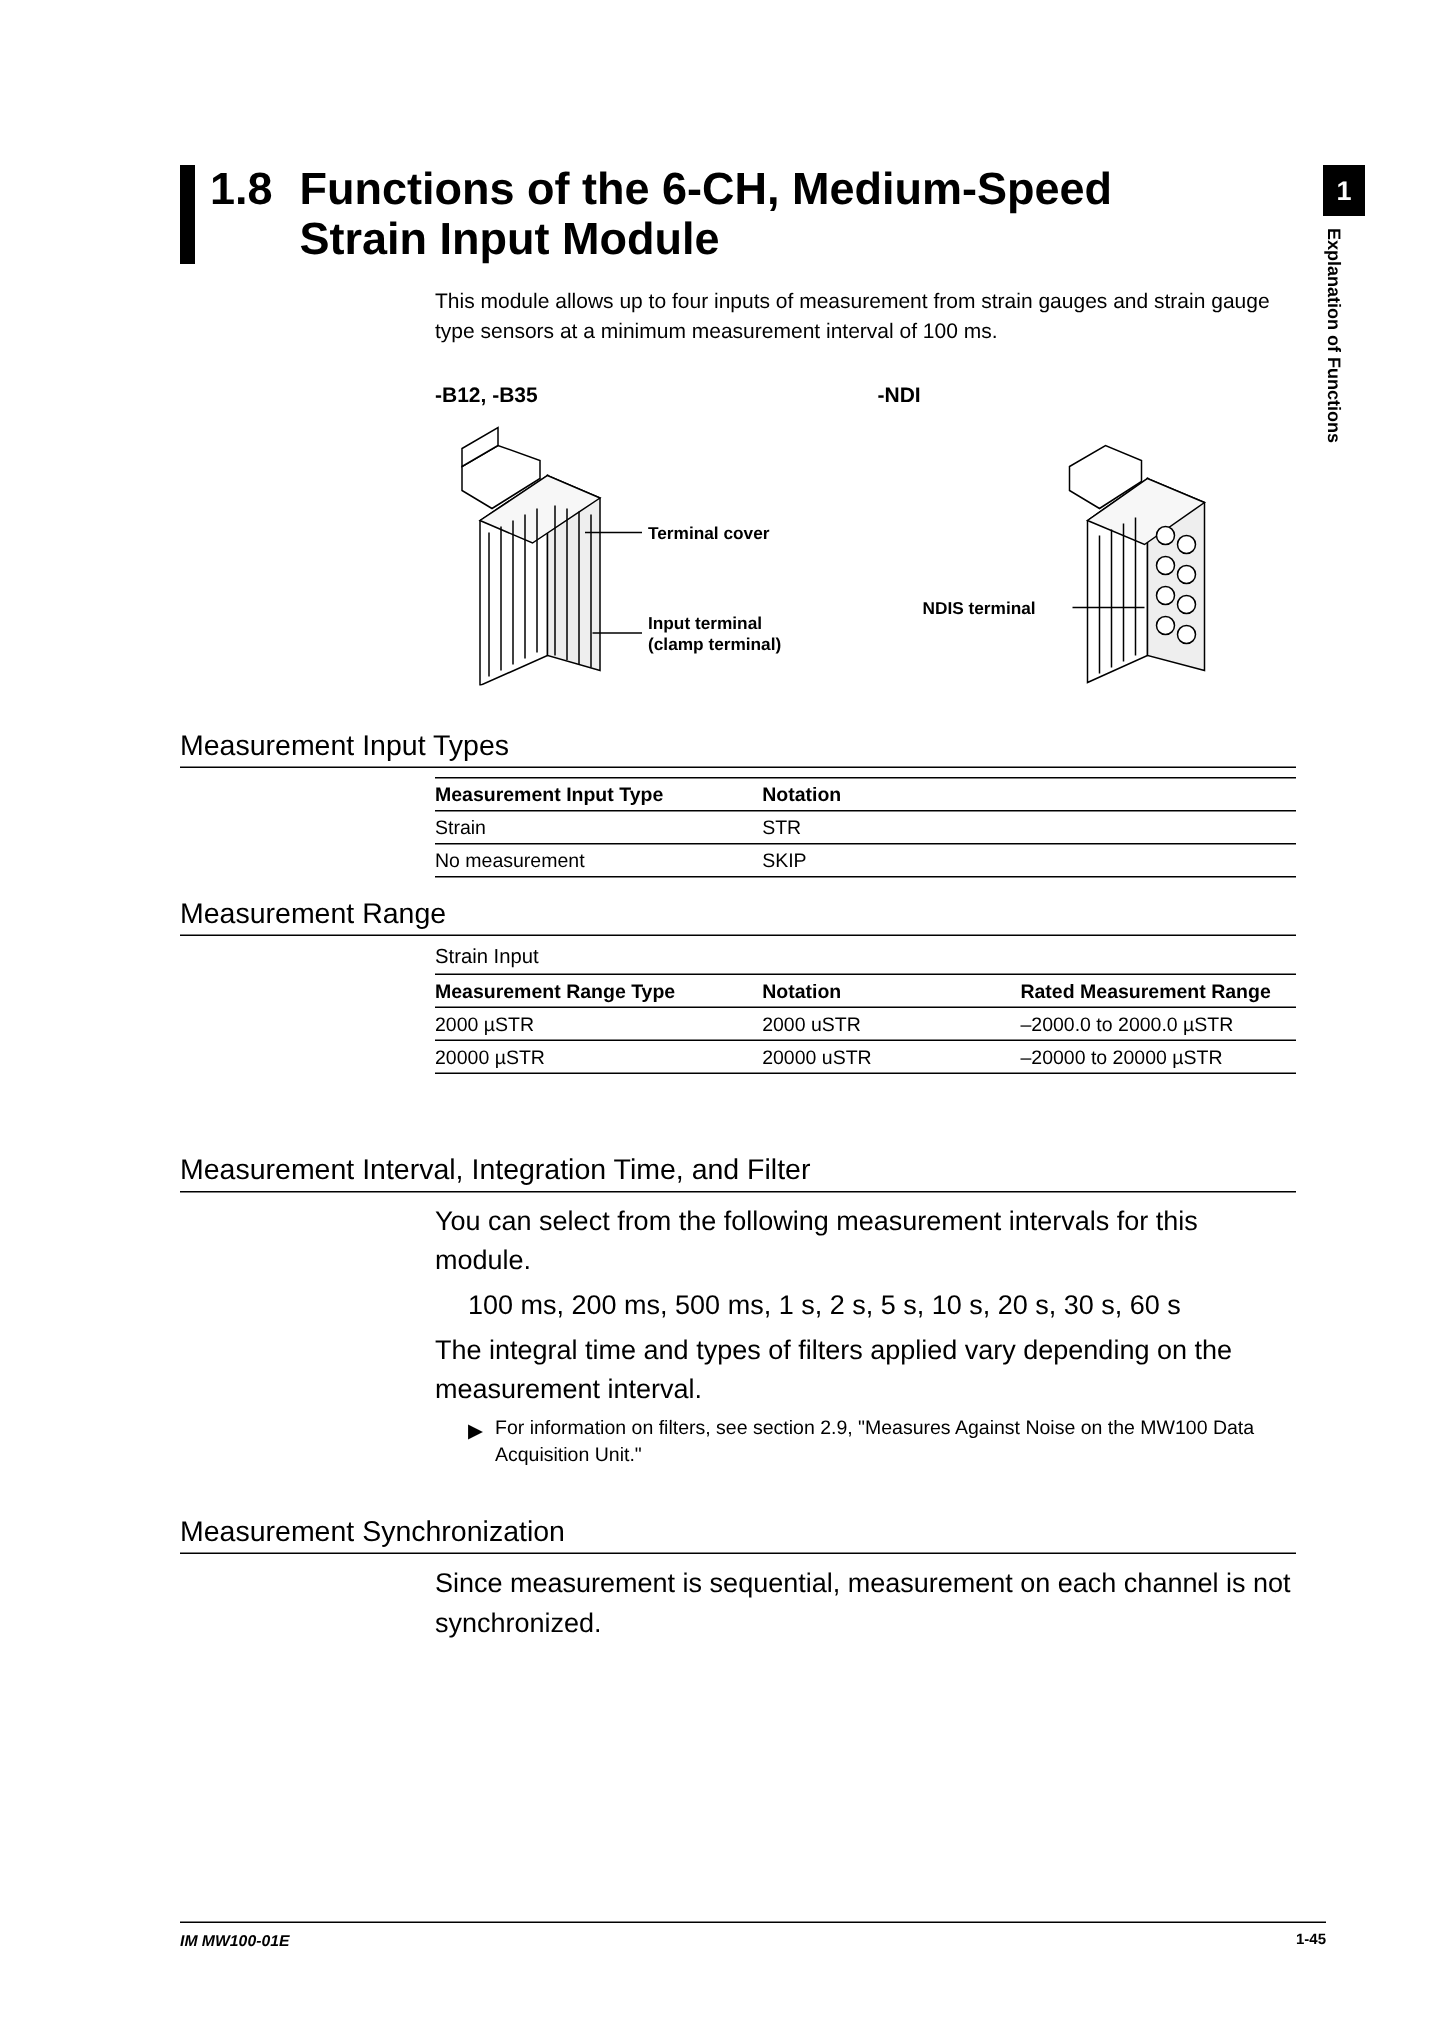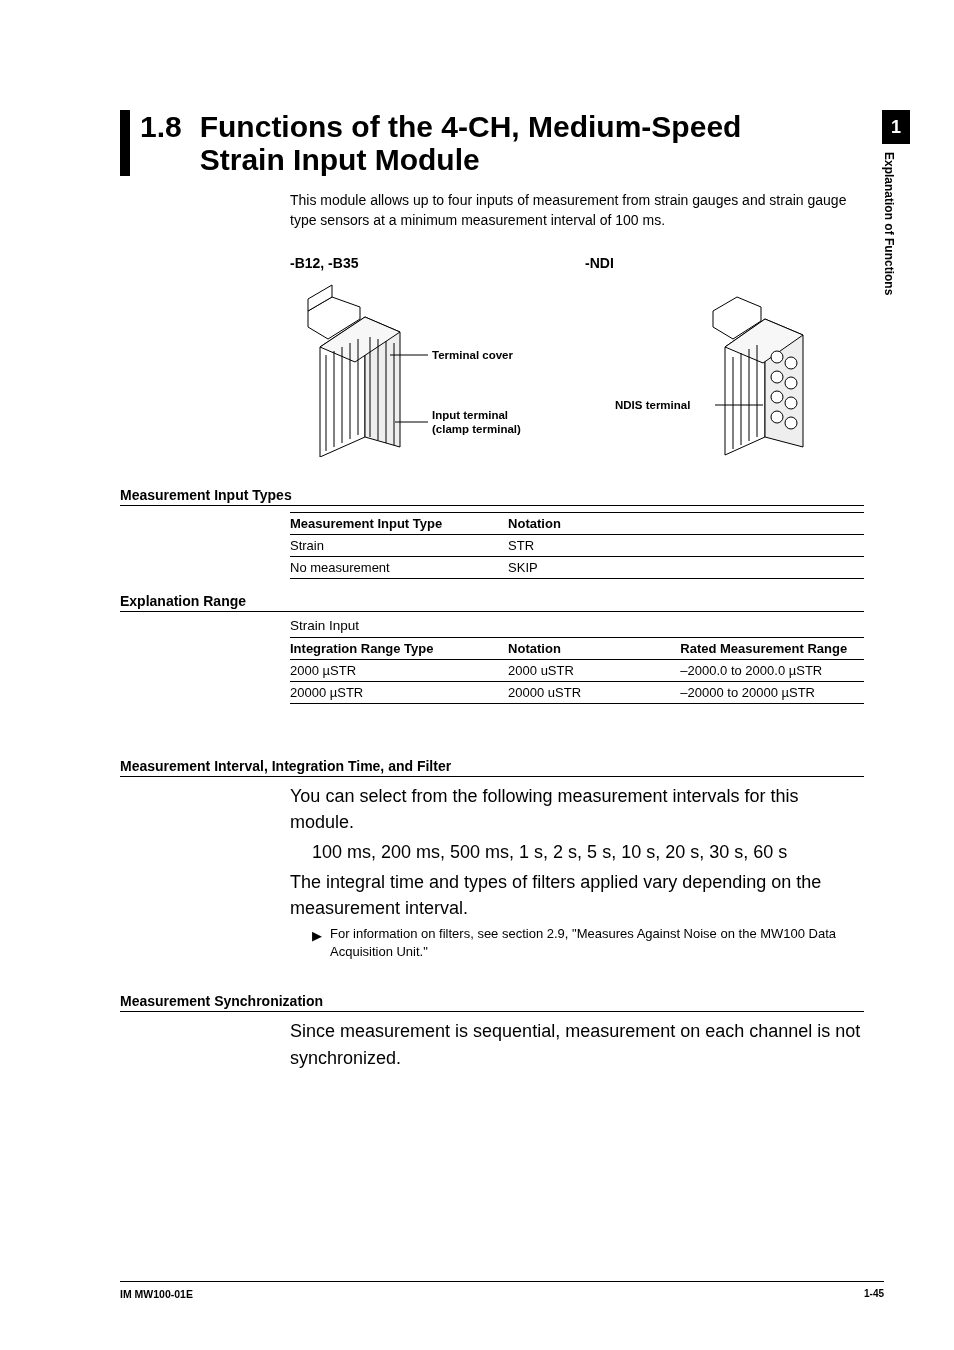--- a/index.html
+++ b/index.html
@@ -88,22 +88,22 @@
     font-size: 14px;
     font-weight: bold;
     margin-bottom: 6px;
   }
   .fig-svg { display: block; }
   .callout {
     font-size: 11.5px;
     font-weight: bold;
   }
   .subhead {
-    font-size: 14px;
-    font-weight: bold;
+    font-size: 19px;
+    font-weight: normal;
     border-bottom: 1px solid #000;
     padding-bottom: 2px;
     margin-bottom: 6px;
     margin-right: 20px;
     margin-top: 14px;
   }
   table {
     border-collapse: collapse;
     width: 100%;
     font-size: 13px;
@@ -148,40 +148,40 @@
     position: absolute;
     bottom: 50px;
     left: 120px;
     right: 70px;
     border-top: 1px solid #000;
     padding-top: 6px;
     display: flex;
     justify-content: space-between;
     font-size: 10.5px;
   }
-  .footer-left { font-weight: bold; }
+  .footer-left { font-weight: bold; font-style: italic; }
   .footer-right { font-weight: bold; font-size: 10px; }
   .col-a { width: 38%; }
   .col-b { width: 30%; }
   .col-c { width: 32%; }
 </style>
 </head>
 <body>
 
 <div class="side-tab">
   <div class="side-tab-num">1</div>
   <div class="side-tab-text">Explanation of Functions</div>
 </div>
 
 <div class="page">
 
   <div class="section-header">
     <div class="header-bar"></div>
     <div class="section-num">1.8</div>
-    <div class="section-title">Functions of the 4-CH, Medium-Speed Strain Input Module</div>
+    <div class="section-title">Functions of the 6-CH, Medium-Speed Strain Input Module</div>
   </div>
 
   <div class="body-block">
     <p class="intro">This module allows up to four inputs of measurement from strain gauges and strain gauge type sensors at a minimum measurement interval of 100 ms.</p>
 
     <div class="figure-row">
       <div class="fig-col">
         <div class="fig-label">-B12, -B35</div>
         <svg class="fig-svg" width="260" height="180" viewBox="0 0 260 180">
           <g stroke="#000" stroke-width="1" fill="#fff">
@@ -259,27 +259,27 @@
           <td>STR</td>
         </tr>
         <tr>
           <td>No measurement</td>
           <td>SKIP</td>
         </tr>
       </tbody>
     </table>
   </div>
 
-  <h3 class="subhead">Explanation Range</h3>
+  <h3 class="subhead">Measurement Range</h3>
   <div class="body-block">
     <div class="table-subtitle">Strain Input</div>
     <table>
       <thead>
           <tr>
-        <th class="col-a">Integration Range Type</th>
+        <th class="col-a">Measurement Range Type</th>
         <th class="col-b">Notation</th>
         <th class="col-c">Rated Measurement Range</th>
       </tr>
         </thead>
       <tbody>
         <tr>
           <td>2000 µSTR</td>
           <td>2000 uSTR</td>
           <td>–2000.0 to 2000.0 µSTR</td>
         </tr>

